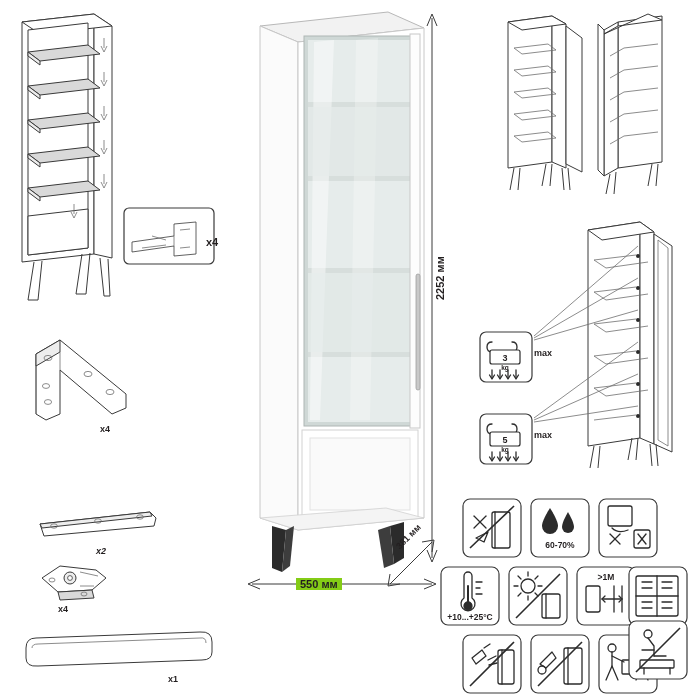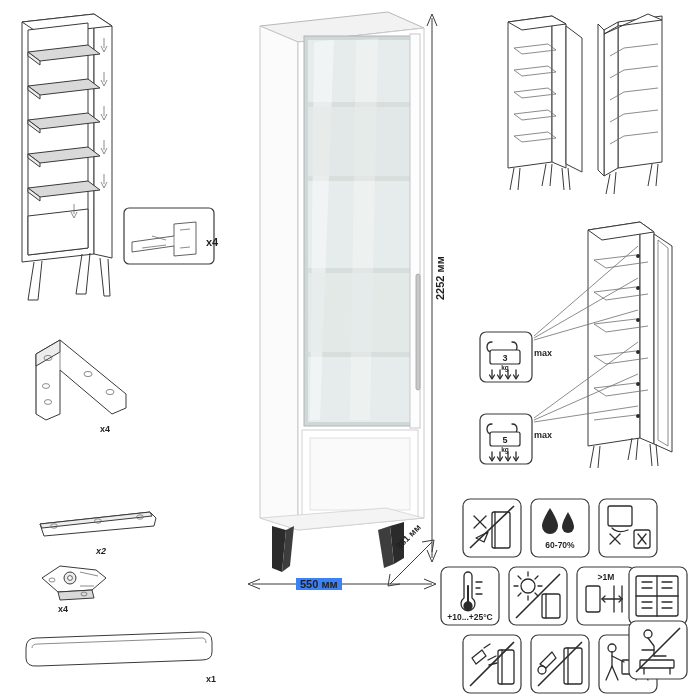--- a/index.html
+++ b/index.html
@@ -135,21 +135,21 @@
       <ellipse cx="16" cy="24" rx="3" ry="2"></ellipse>
       <ellipse cx="48" cy="38" rx="3" ry="2"></ellipse>
     </g>
   </svg>
   <div class="abs lbl-sm" style="left:58px;top:604px;">x4</div>
 
   <svg class="abs" style="left:20px;top:626px;" width="210" height="60">
     <path d="M6,22 Q6,12 16,12 L180,6 Q192,5 192,16 L192,26 Q192,34 182,34 L18,40 Q6,41 6,32 Z" fill="#ffffff" stroke="#3a3a3a" stroke-width="1"></path>
     <path d="M12,22 Q12,18 18,18 L180,12 Q186,11 186,17" class="ln-thin"></path>
   </svg>
-  <div class="abs lbl-sm" style="left:168px;top:674px;margin-left:38px;">x1</div>
+  <div class="abs lbl-sm" style="left:168px;top:674px;">x1</div>
 
   <svg class="abs" style="left:238px;top:6px;" width="200" height="570">
 
     <polygon points="22,20 150,6 186,22 60,36" fill="#f2f2f2" stroke="#b8b8b8" stroke-width="1"></polygon>
 
     <polygon points="22,20 60,36 60,524 22,512" fill="#fbfbfb" stroke="#c8c8c8" stroke-width="1"></polygon>
     <polygon points="60,36 186,22 186,512 60,524" fill="#ffffff" stroke="#c8c8c8" stroke-width="1"></polygon>
 
     <rect x="66" y="30" width="110" height="390" fill="#cfd8d6" stroke="#aeb6b4" stroke-width="1"></rect>
     <rect x="70" y="34" width="102" height="382" fill="#e6eceb"></rect>
@@ -186,21 +186,21 @@
     <path class="ln" d="M11,16 L16,4 L21,16"></path>
     <path class="ln" d="M11,540 L16,552 L21,540"></path>
   </svg>
   <div class="abs lbl vert" style="left:434px;top:300px;">2252 мм</div>
 
   <svg class="abs" style="left:246px;top:566px;" width="200" height="30">
     <path class="ln" d="M6,18 L186,18"></path>
     <path class="ln" d="M14,13 L2,18 L14,23"></path>
     <path class="ln" d="M178,13 L190,18 L178,23"></path>
   </svg>
-  <div class="abs lbl" style="left:296px;top:578px;background:#3b82f6;padding:0 4px;">550 мм</div>
+  <div class="abs lbl" style="left:296px;top:578px;background:#84cc16;padding:0 4px;">550 мм</div>
 
   <svg class="abs" style="left:384px;top:524px;" width="60" height="72">
     <path class="ln" d="M6,60 L48,18"></path>
     <path class="ln" d="M6,50 L4,62 L16,60"></path>
     <path class="ln" d="M38,18 L50,16 L48,28"></path>
   </svg>
   <div class="abs lbl-sm" style="left:394px;top:544px;transform:rotate(-45deg);transform-origin:left top;">381 мм</div>
 
   <svg class="abs" style="left:500px;top:12px;" width="90" height="176">
     <polygon class="fill-w" points="8,10 52,4 52,150 8,156"></polygon>

